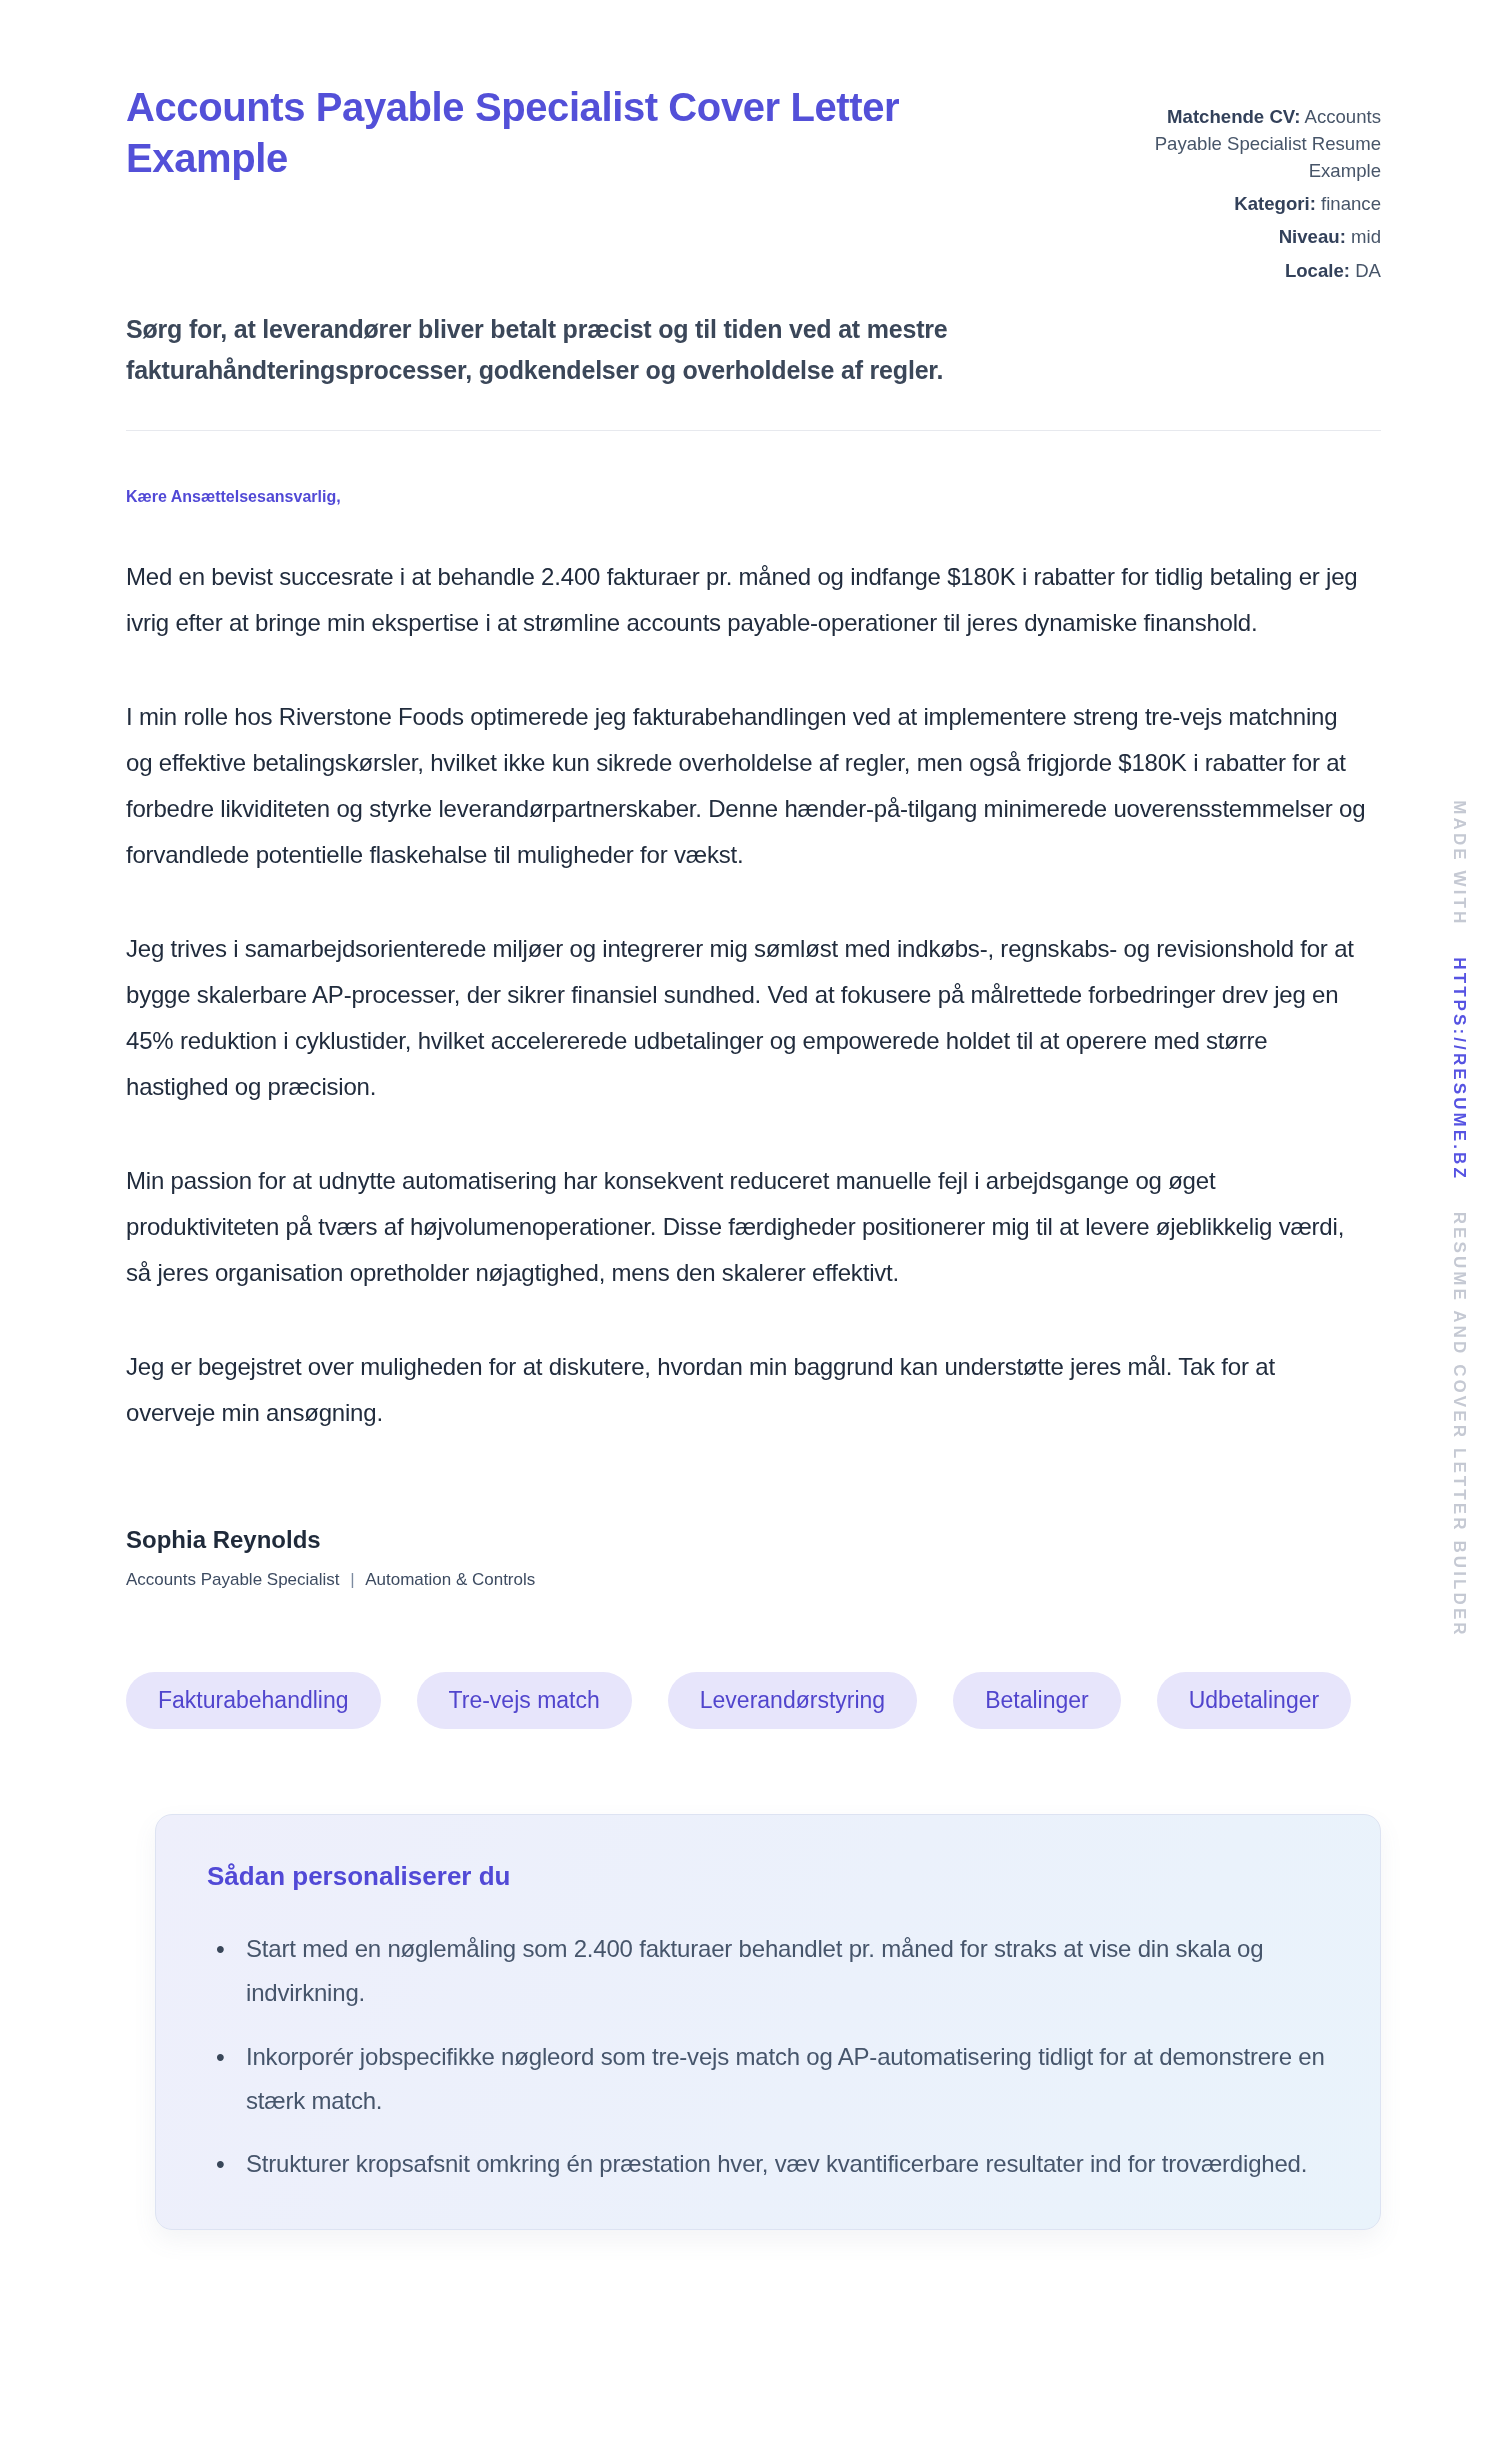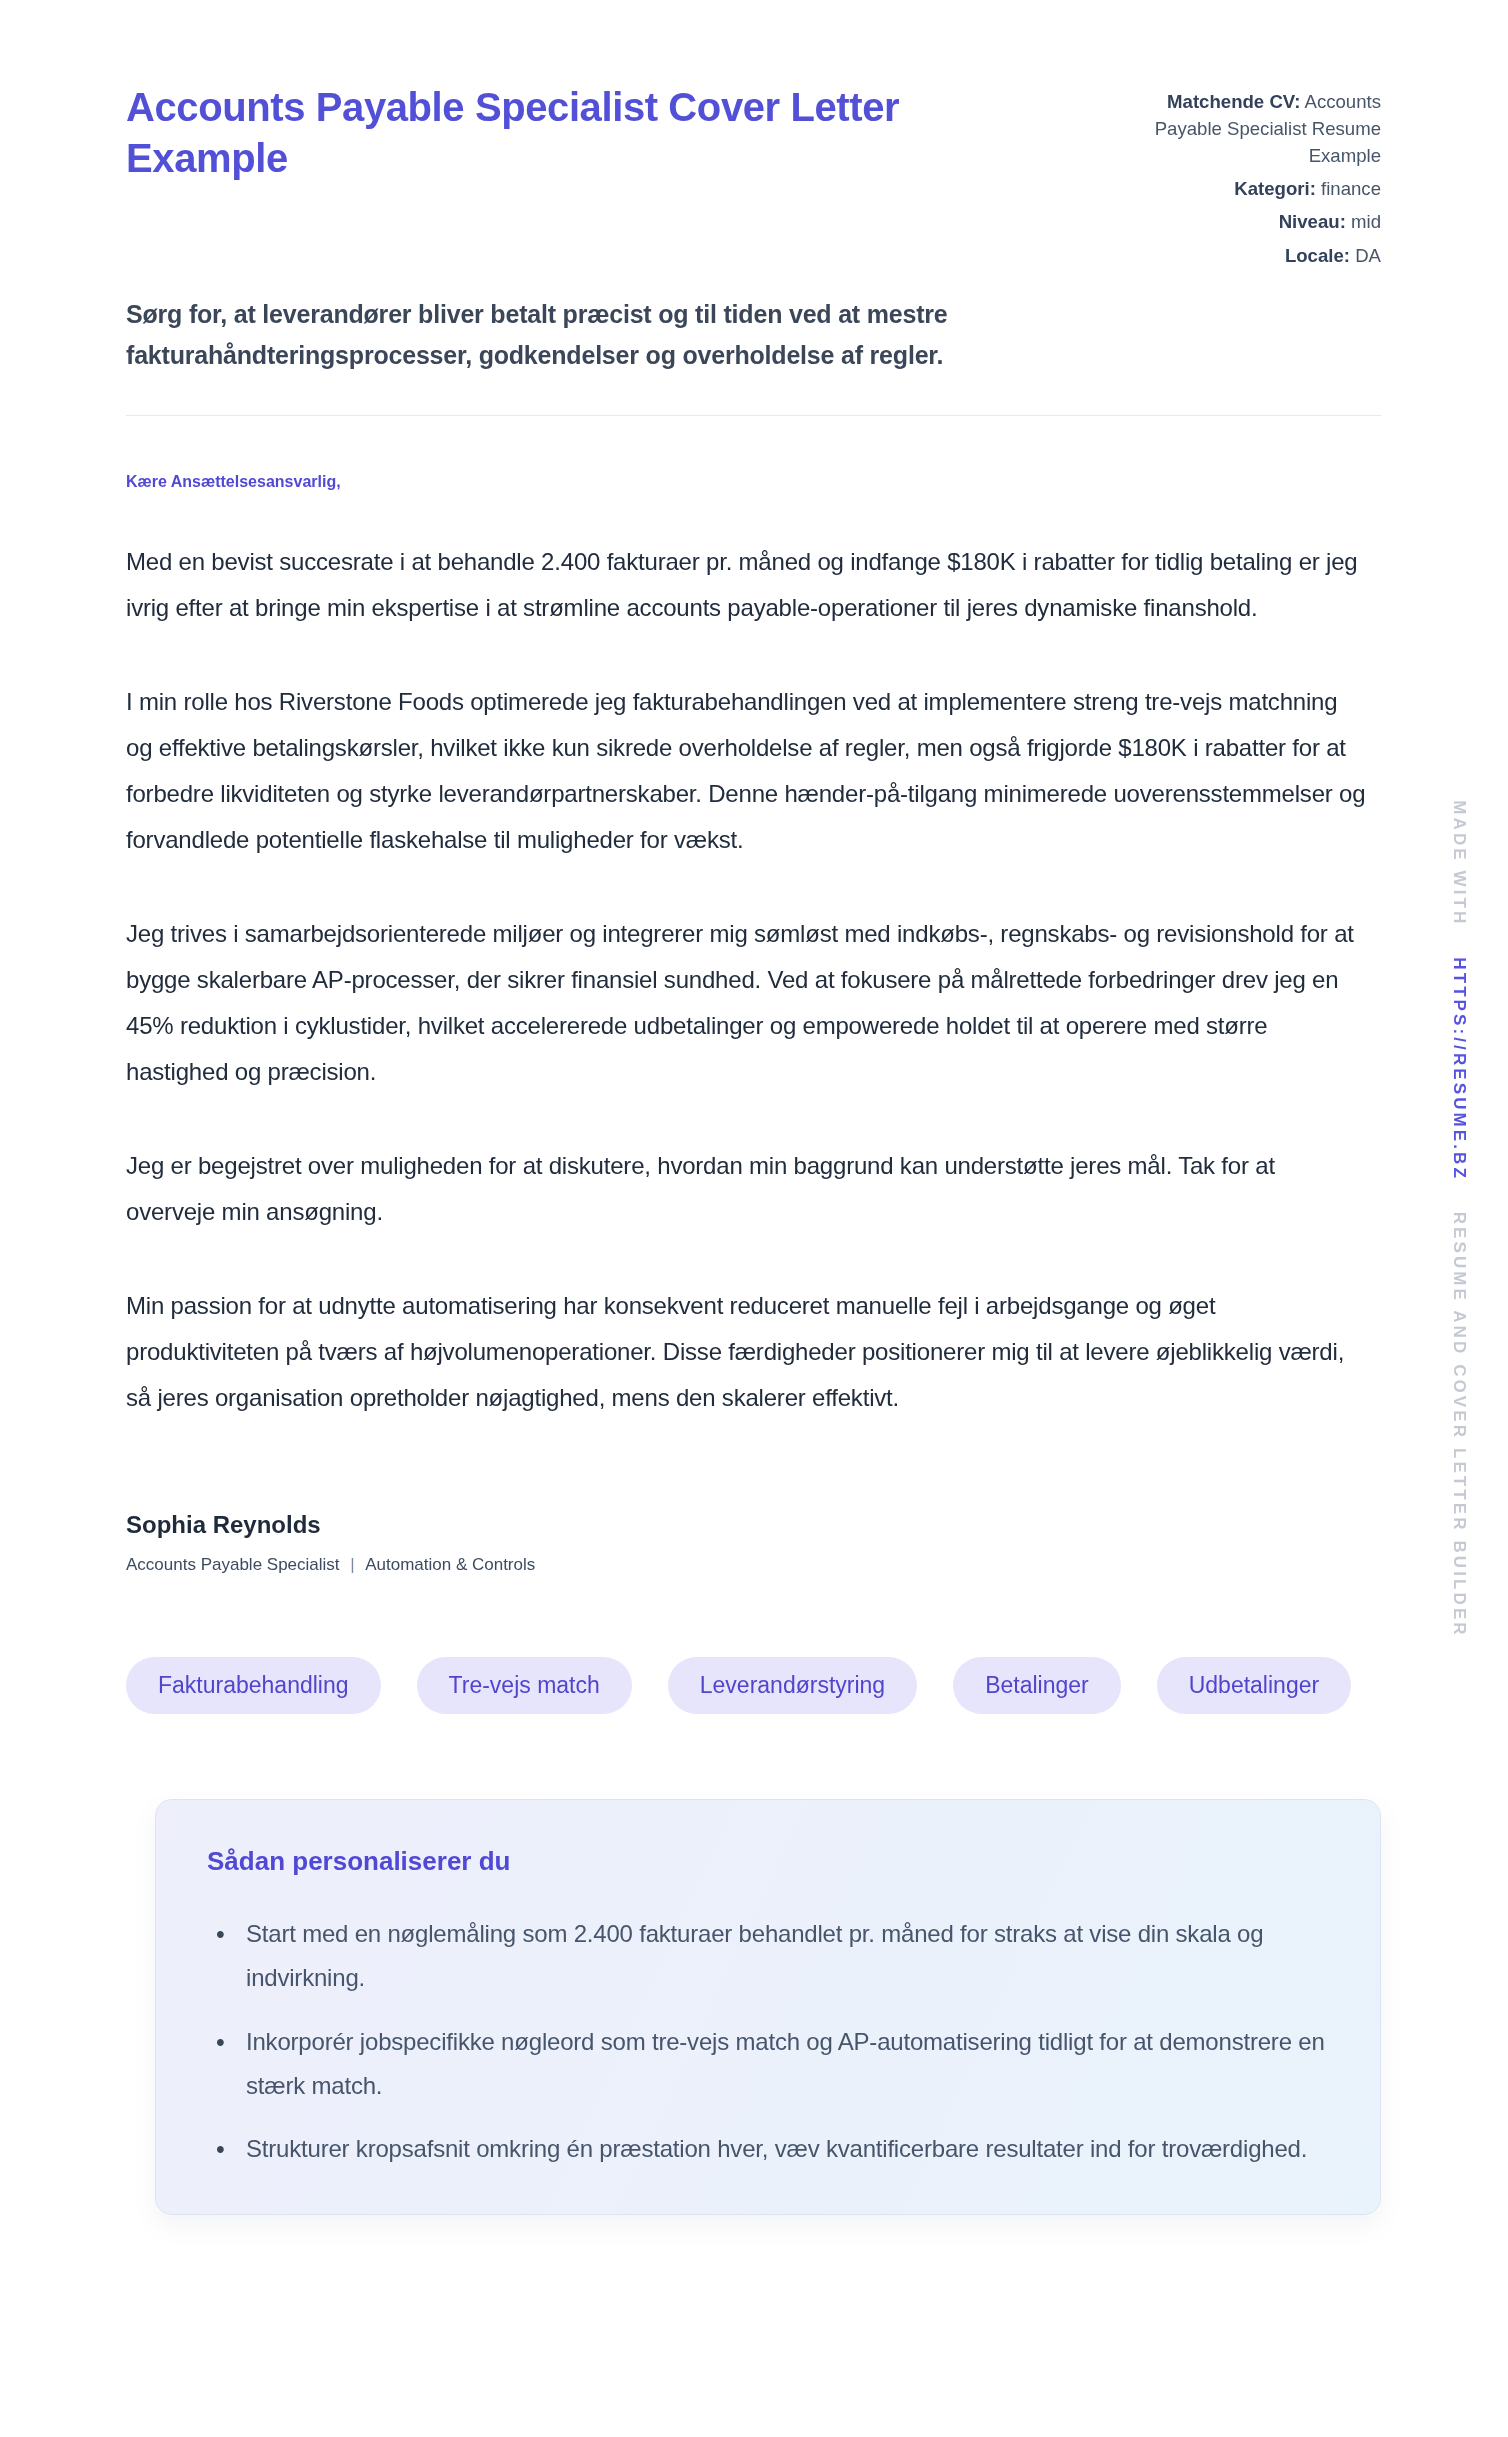--- a/index.html
+++ b/index.html
@@ -25,21 +25,21 @@
   h1.page-title {
     width: 852px;
     font-size: 40px;
     line-height: 51px;
     letter-spacing: -0.4px;
     font-weight: 700;
     color: #5350d8;
   }
   .meta-block {
     width: 248px;
-    margin-top: 6px;
+    margin-top: 21px;
     text-align: right;
     font-size: 18.6px;
     line-height: 27px;
     color: #475569;
   }
   .meta-item { margin-bottom: 6.2px; }
   .meta-item b { color: #33415a; font-weight: 700; }
   .subtitle {
     margin-top: 19.5px;
     max-width: 958px;
@@ -188,22 +188,22 @@
 
   <p class="subtitle">Sørg for, at leverandører bliver betalt præcist og til tiden ved at mestre fakturahåndteringsprocesser, godkendelser og overholdelse af regler.</p>
 
   <hr class="divider">
 
   <div>
     <p class="greeting">Kære Ansættelsesansvarlig,</p>
     <p class="letter-paragraph">Med en bevist succesrate i at behandle 2.400 fakturaer pr. måned og indfange $180K i rabatter for tidlig betaling er jeg ivrig efter at bringe min ekspertise i at strømline accounts payable-operationer til jeres dynamiske finanshold.</p>
     <p class="letter-paragraph">I min rolle hos Riverstone Foods optimerede jeg fakturabehandlingen ved at implementere streng tre-vejs matchning og effektive betalingskørsler, hvilket ikke kun sikrede overholdelse af regler, men også frigjorde $180K i rabatter for at forbedre likviditeten og styrke leverandørpartnerskaber. Denne hænder-på-tilgang minimerede uoverensstemmelser og forvandlede potentielle flaskehalse til muligheder for vækst.</p>
     <p class="letter-paragraph">Jeg trives i samarbejdsorienterede miljøer og integrerer mig sømløst med indkøbs-, regnskabs- og revisionshold for at bygge skalerbare AP-processer, der sikrer finansiel sundhed. Ved at fokusere på målrettede forbedringer drev jeg en 45% reduktion i cyklustider, hvilket accelererede udbetalinger og empowerede holdet til at operere med større hastighed og præcision.</p>
+    <p class="letter-paragraph">Min passion for at udnytte automatisering har konsekvent reduceret manuelle fejl i arbejdsgange og øget produktiviteten på tværs af højvolumenoperationer. Disse færdigheder positionerer mig til at levere øjeblikkelig værdi, så jeres organisation opretholder nøjagtighed, mens den skalerer effektivt.</p>
     <p class="letter-paragraph">Jeg er begejstret over muligheden for at diskutere, hvordan min baggrund kan understøtte jeres mål. Tak for at overveje min ansøgning.</p>
-    <p class="letter-paragraph">Min passion for at udnytte automatisering har konsekvent reduceret manuelle fejl i arbejdsgange og øget produktiviteten på tværs af højvolumenoperationer. Disse færdigheder positionerer mig til at levere øjeblikkelig værdi, så jeres organisation opretholder nøjagtighed, mens den skalerer effektivt.</p>
 
     <p class="sig-name">Sophia Reynolds</p>
     <p class="sig-role">
       <span>Accounts Payable Specialist</span><span class="sig-sep">|</span><span>Automation &amp; Controls</span>
     </p>
   </div>
 
   <div class="tags-row">
     <span class="tag-pill">Fakturabehandling</span>
     <span class="tag-pill">Tre-vejs match</span>

